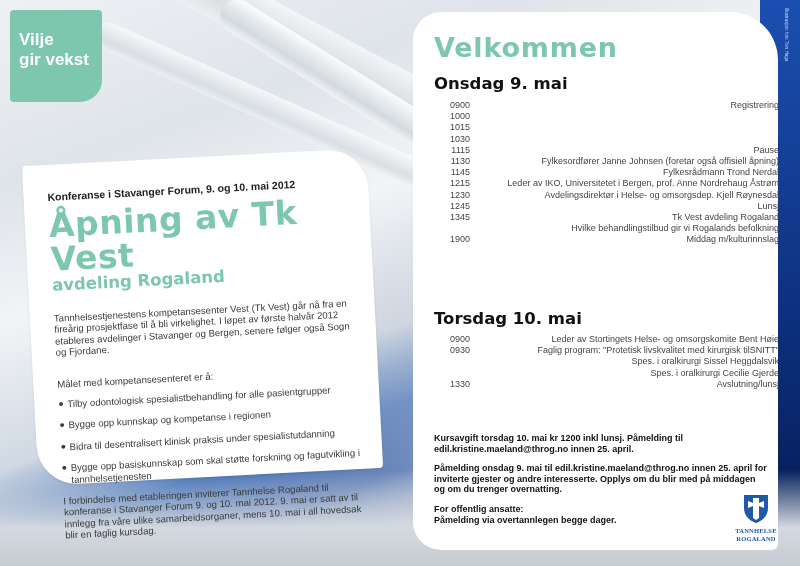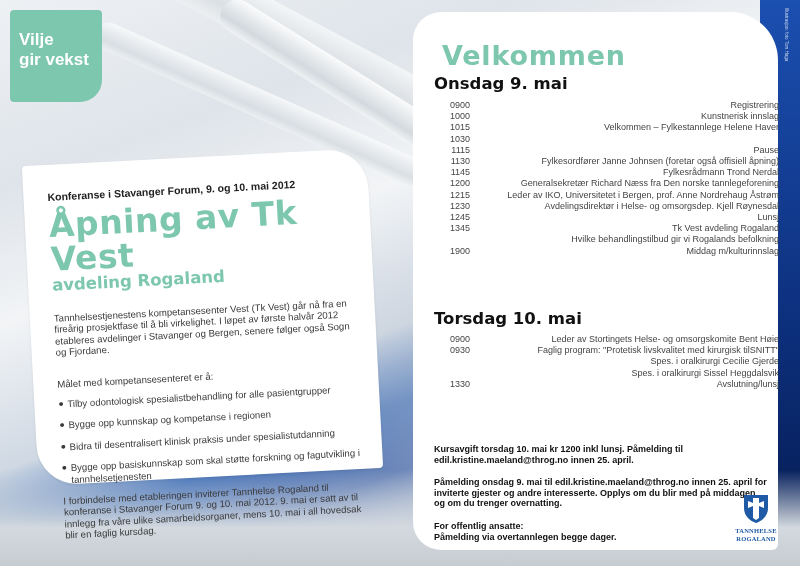--- a/index.html
+++ b/index.html
@@ -46,32 +46,32 @@
     .card li { font-size: 9.6px; line-height: 11.4px; color: #3a3a3a; margin-bottom: 10px; padding-left: 9px; position: relative; }
     .card li .bullet { position: absolute; left: 0; top: 0; font-size: 9px; }
     .card .closing { margin-top: 4px; }
 
     
     .panel {
       position: absolute; left: 413px; top: 12px; width: 365px; height: 538px;
       background: #fff; border-radius: 28px 48px 6px 28px;
       padding: 0 0 0 21px; box-sizing: border-box; color: #333;
     }
-    .panel h1 { margin: 8px; position: absolute; left: 21px; top: 20px; font-family: "DejaVu Sans", sans-serif; font-weight: bold; font-size: 27px; color: #7cc7ad; letter-spacing: 0.8px; }
+    .panel h1 { margin: 0; position: absolute; left: 21px; top: 20px; font-family: "DejaVu Sans", sans-serif; font-weight: bold; font-size: 27px; color: #7cc7ad; letter-spacing: 0.8px; }
     .panel h2 { margin: 0; font-family: "DejaVu Sans", sans-serif; font-weight: bold; font-size: 16.5px; color: #111; }
     .day1-head { position: absolute; left: 21px; top: 62px; }
     .day2-head { position: absolute; left: 21px; top: 297px; }
     .sched { position: absolute; left: 21px; width: 345px; text-align: right; }
     .sched1 { top: 88px; }
     .sched2 { top: 322px; }
     .row { display: flex; font-size: 9px; line-height: 11.2px; color: #444; white-space: nowrap; }
     .row .time { width: 36px; flex: none; }
     .row .item { flex: 1; overflow: hidden; }
     .info { position: absolute; left: 21px; top: 420px; width: 335px; font-size: 9px; line-height: 10.6px; font-weight: bold; color: #111; }
-    .info p { margin: 12px 0 9px 0; }
+    .info p { margin: 1px 0 9px 0; }
 
     .logo { position: absolute; left: 318px; top: 482px; width: 50px; text-align: center; }
     .logo svg { display: block; margin: 0 auto; }
     .logo .lname { font-family: "Liberation Serif", serif; font-size: 6.5px; color: #1f5aa6; line-height: 8px; margin-top: 3px; font-weight: bold; letter-spacing: 0.2px; }
 
     .credit { position: absolute; left: 784px; top: 8px; writing-mode: vertical-rl; font-size: 4.5px; color: #c9d5ea; }
   </style>
 </head>
 <body>
 
@@ -106,49 +106,43 @@
   <h1>Velkommen</h1>
 
   <h2 class="day1-head">Onsdag 9. mai</h2>
   <div class="sched sched1">
     <div class="row">
         <span class="time">0900</span>
         <span class="item">Registrering</span>
       </div>
     <div class="row">
         <span class="time">1000</span>
-        <span class="item">Kunstnerisk innslag</span>
       </div>
     <div class="row">
         <span class="time">1015</span>
-        <span class="item">Velkommen – Fylkestannlege Helene Haver</span>
       </div>
     <div class="row">
         <span class="time">1030</span>
       </div>
     <div class="row">
         <span class="time"></span>
       </div>
     <div class="row">
         <span class="time">1115</span>
         <span class="item">Pause</span>
       </div>
     <div class="row">
         <span class="time">1130</span>
         <span class="item">Fylkesordfører Janne Johnsen (foretar også offisiell åpning)</span>
       </div>
     <div class="row">
         <span class="time">1145</span>
         <span class="item">Fylkesrådmann Trond Nerdal</span>
       </div>
     <div class="row">
-        <span class="time">1200</span>
-        <span class="item">Generalsekretær Richard Næss fra Den norske tannlegeforening</span>
-      </div>
-    <div class="row">
         <span class="time">1215</span>
         <span class="item">Leder av IKO, Universitetet i Bergen, prof. Anne Nordrehaug Åstrøm</span>
       </div>
     <div class="row">
         <span class="time">1230</span>
         <span class="item">Avdelingsdirektør i Helse- og omsorgsdep. Kjell Røynesdal</span>
       </div>
     <div class="row">
         <span class="time">1245</span>
         <span class="item">Lunsj</span>
@@ -172,25 +166,25 @@
     <div class="row">
         <span class="time">0900</span>
         <span class="item">Leder av Stortingets Helse- og omsorgskomite Bent Høie</span>
       </div>
     <div class="row">
         <span class="time">0930</span>
         <span class="item">Faglig program: "Protetisk livskvalitet med kirurgisk tilSNITT"</span>
       </div>
     <div class="row">
         <span class="time"></span>
+        <span class="item">Spes. i oralkirurgi Sissel Heggdalsvik</span>
+      </div>
+    <div class="row">
+        <span class="time"></span>
         <span class="item">Spes. i oralkirurgi Cecilie Gjerde</span>
-      </div>
-    <div class="row">
-        <span class="time"></span>
-        <span class="item">Spes. i oralkirurgi Sissel Heggdalsvik</span>
       </div>
     <div class="row">
         <span class="time">1330</span>
         <span class="item">Avslutning/lunsj</span>
       </div>
   </div>
 
   <div class="info">
     <p>Kursavgift torsdag 10. mai kr 1200 inkl lunsj. Påmelding til edil.kristine.maeland@throg.no innen 25. april.</p>
     <p>Påmelding onsdag 9. mai til edil.kristine.maeland@throg.no innen 25. april for inviterte gjester og andre interesserte. Opplys om du blir med på middagen og om du trenger overnatting.</p>

